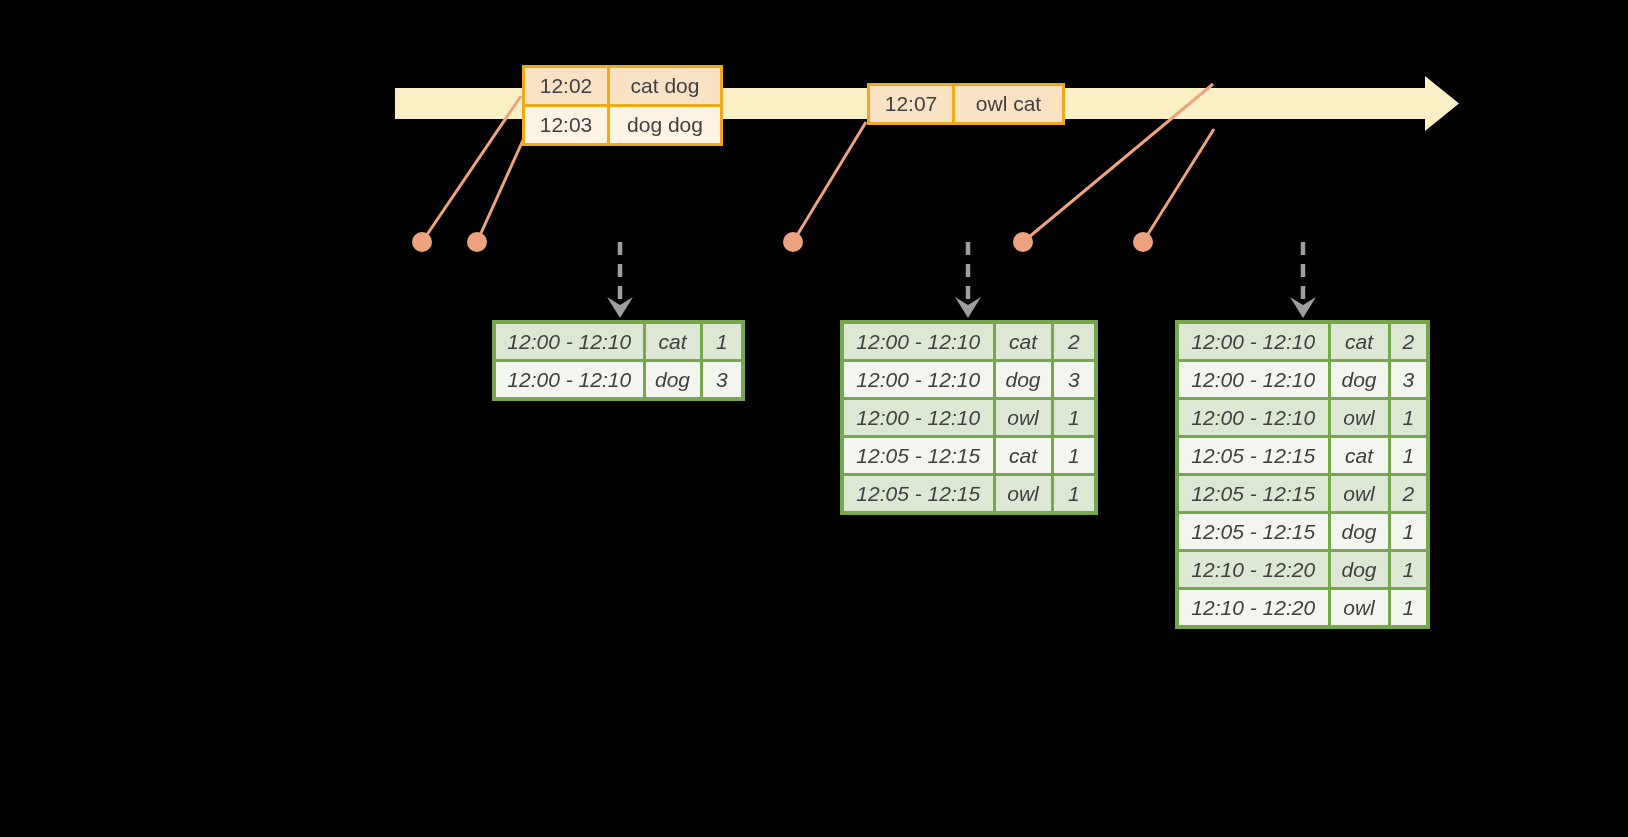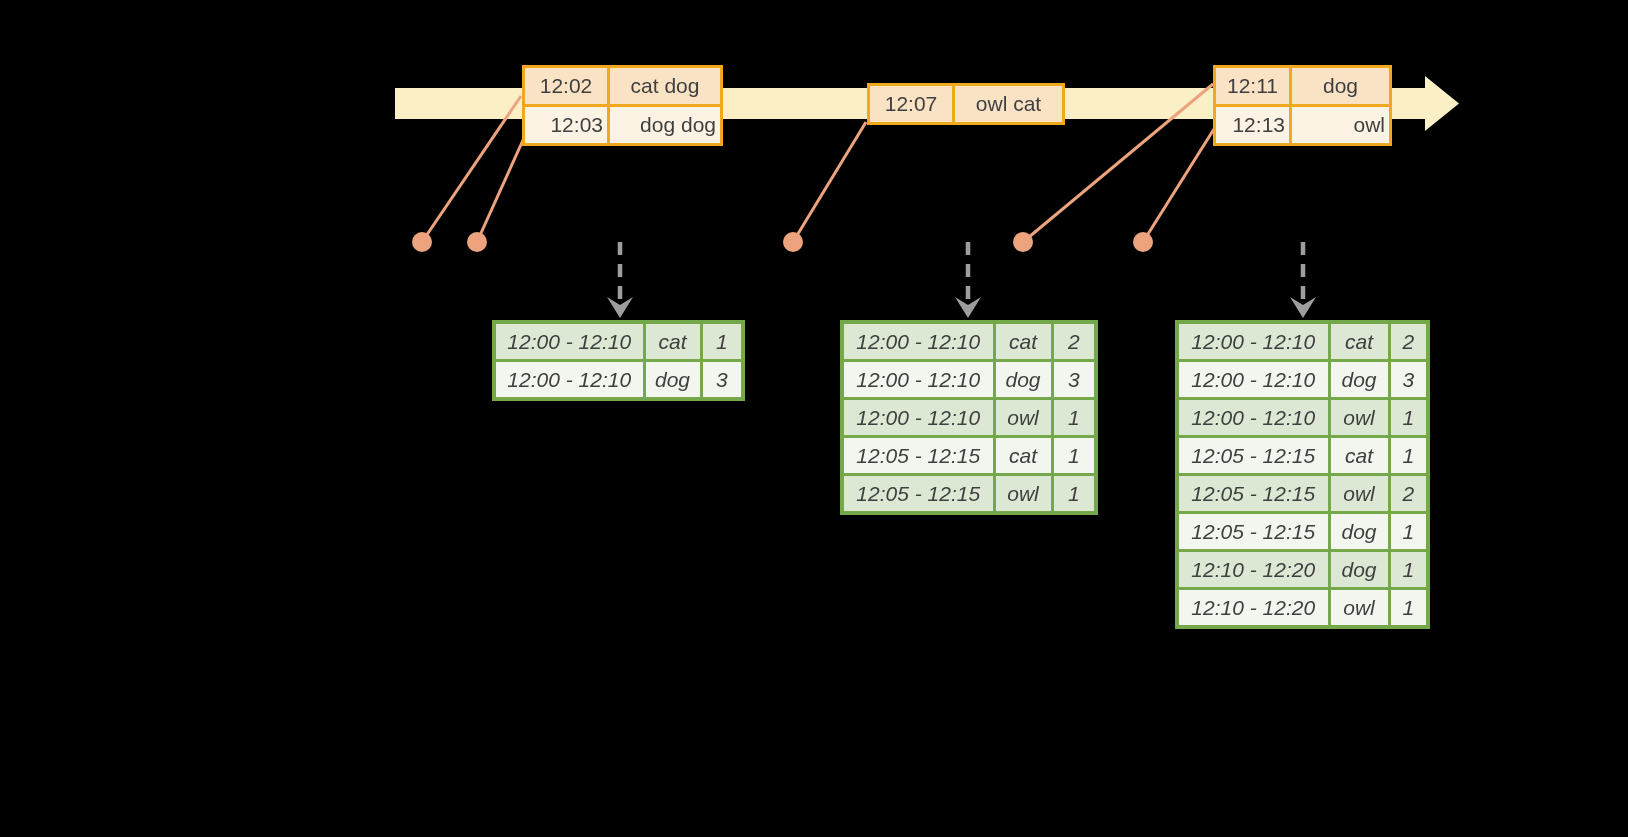--- a/index.html
+++ b/index.html
@@ -17,21 +17,21 @@
   td{
     text-align:center;vertical-align:middle;
     font-size:21px;color:var(--text,#3f3f3f);
     padding:0 4px;white-space:nowrap;overflow:hidden;
   }
 
   
   .event-table{border:3px solid var(--event-border,#f0a81c);}
   .event-table td{border:3px solid var(--event-border,#f0a81c);height:36px;}
   .er-dark  td{background:var(--event-row-dark,#fae2c5);}
-  .er-light td{background:var(--event-row-light,#fdf3e4);text-align:right;}
+  .er-light td{background:var(--event-row-light,#fdf3e4);}
   #et1{left:522px;top:65px;width:201px;}
   #et2{left:867px;top:83px;width:198px;}
   #et3{left:1213px;top:65px;width:179px;}
 
   
   .result-table{border:4px solid var(--result-border,#74a84b);font-style:italic;}
   .result-table td{border:3px solid var(--result-border,#74a84b);height:35px;}
   .rr-green td{background:var(--result-row-green,#dce8d3);}
   .rr-light td{background:var(--result-row-light,#f3f6ee);}
   #rt1{left:492px;top:320px;width:253px;}
@@ -104,36 +104,20 @@
         <col>
       </colgroup>
     <tbody>
         <tr class="er-dark">
       <td>12:07</td>
       <td>owl cat</td>
     </tr>
   </tbody>
     </table>
 
-  <table class="event-table" id="et3">
-    <colgroup>
-        <col style="width:76px">
-        <col>
-      </colgroup>
-    <tbody>
-        <tr class="er-dark">
-      <td>12:11</td>
-      <td>dog</td>
-    </tr>
-    <tr class="er-light">
-      <td>12:13</td>
-      <td>owl</td>
-    </tr>
-  </tbody>
-    </table>
 
   <table class="result-table" id="rt1">
     <colgroup>
         <col style="width:150px">
         <col style="width:57px">
         <col>
       </colgroup>
     <tbody>
         <tr class="rr-green">
       <td>12:00 - 12:10</td>

